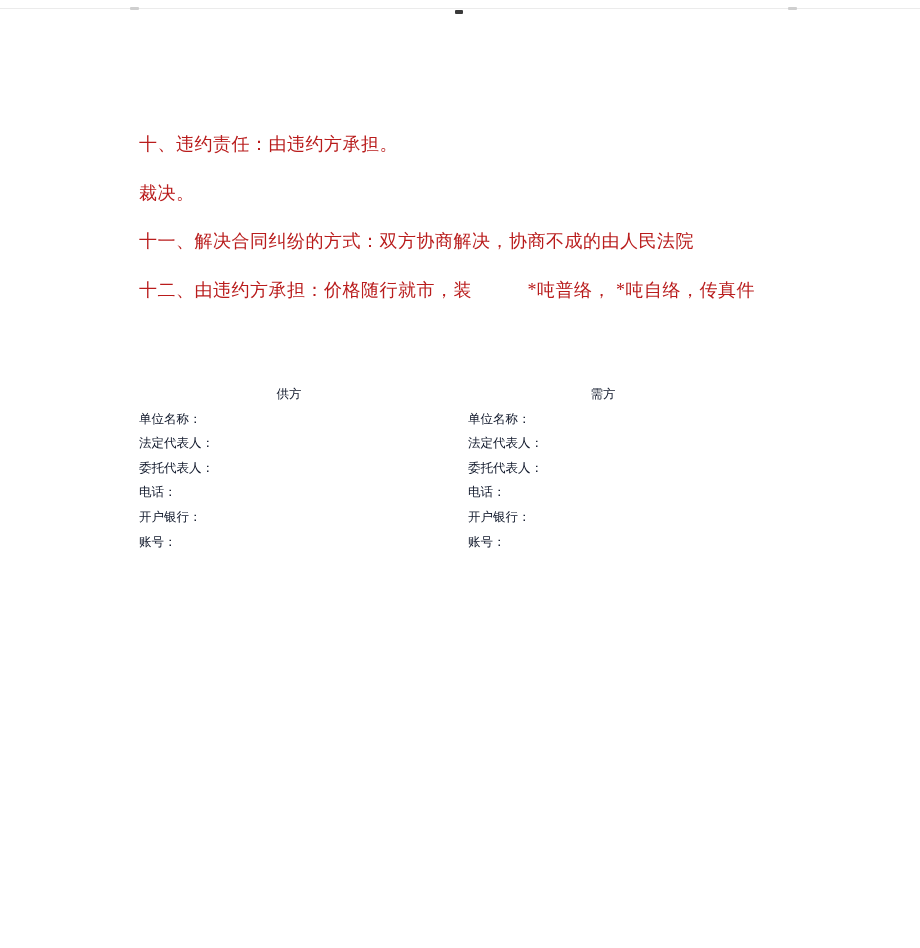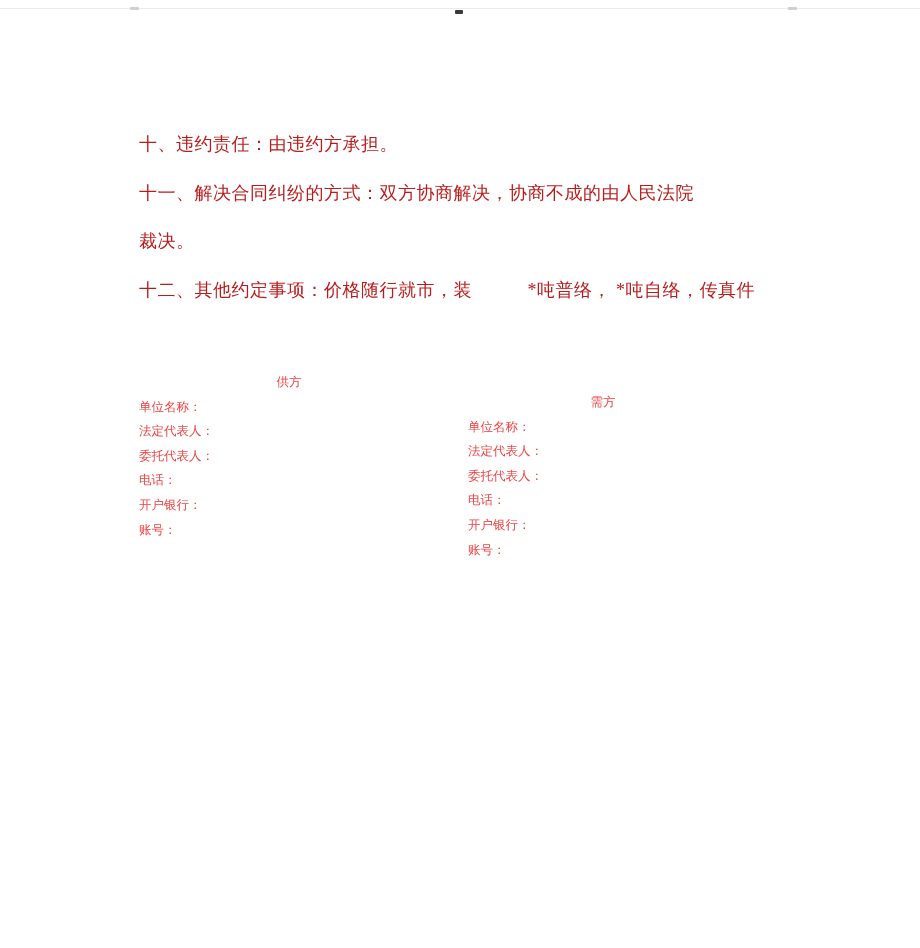--- a/index.html
+++ b/index.html
@@ -47,48 +47,48 @@
     font-size: 18px;
     letter-spacing: 0.5px;
   }
   .doc-body .para {
     line-height: 48.5px;
     white-space: pre;
   }
   
   .sig-col {
     position: absolute;
-    top: 370px;
-    color: #ef4444;
+    top: 382px;
+    color: #0f172a;
     font-size: 12.5px;
   }
   .sig-col .row {
     line-height: 24.6px;
     white-space: pre;
   }
   .sig-col .header {
     text-align: center;
     line-height: 24.6px;
   }
   .sig-supplier { left: 139px; width: 300px; }
-  .sig-buyer    { left: 468px; width: 270px; margin-top: 20px; }
+  .sig-buyer    { left: 468px; width: 270px; }
 </style>
 </head>
 <body>
 
 <div class="separator-line"></div>
 <div class="tick tick-left"></div>
 <div class="dark-mark"></div>
 <div class="tick tick-right"></div>
 
 <div class="doc-body">
   <div class="para">十、违约责任：由违约方承担。</div>
+  <div class="para">裁决。</div>
   <div class="para">十一、解决合同纠纷的方式：双方协商解决，协商不成的由人民法院</div>
-  <div class="para">裁决。</div>
-  <div class="para">十二、其他约定事项：价格随行就市，装　　　*吨普络， *吨自络，传真件</div>
+  <div class="para">十二、由违约方承担：价格随行就市，装　　　*吨普络， *吨自络，传真件</div>
 </div>
 
 <div class="sig-col sig-supplier">
   <div class="header">供方</div>
   <div class="row">单位名称：</div>
   <div class="row">法定代表人：</div>
   <div class="row">委托代表人：</div>
   <div class="row">电话：</div>
   <div class="row">开户银行：</div>
   <div class="row">账号：</div>

